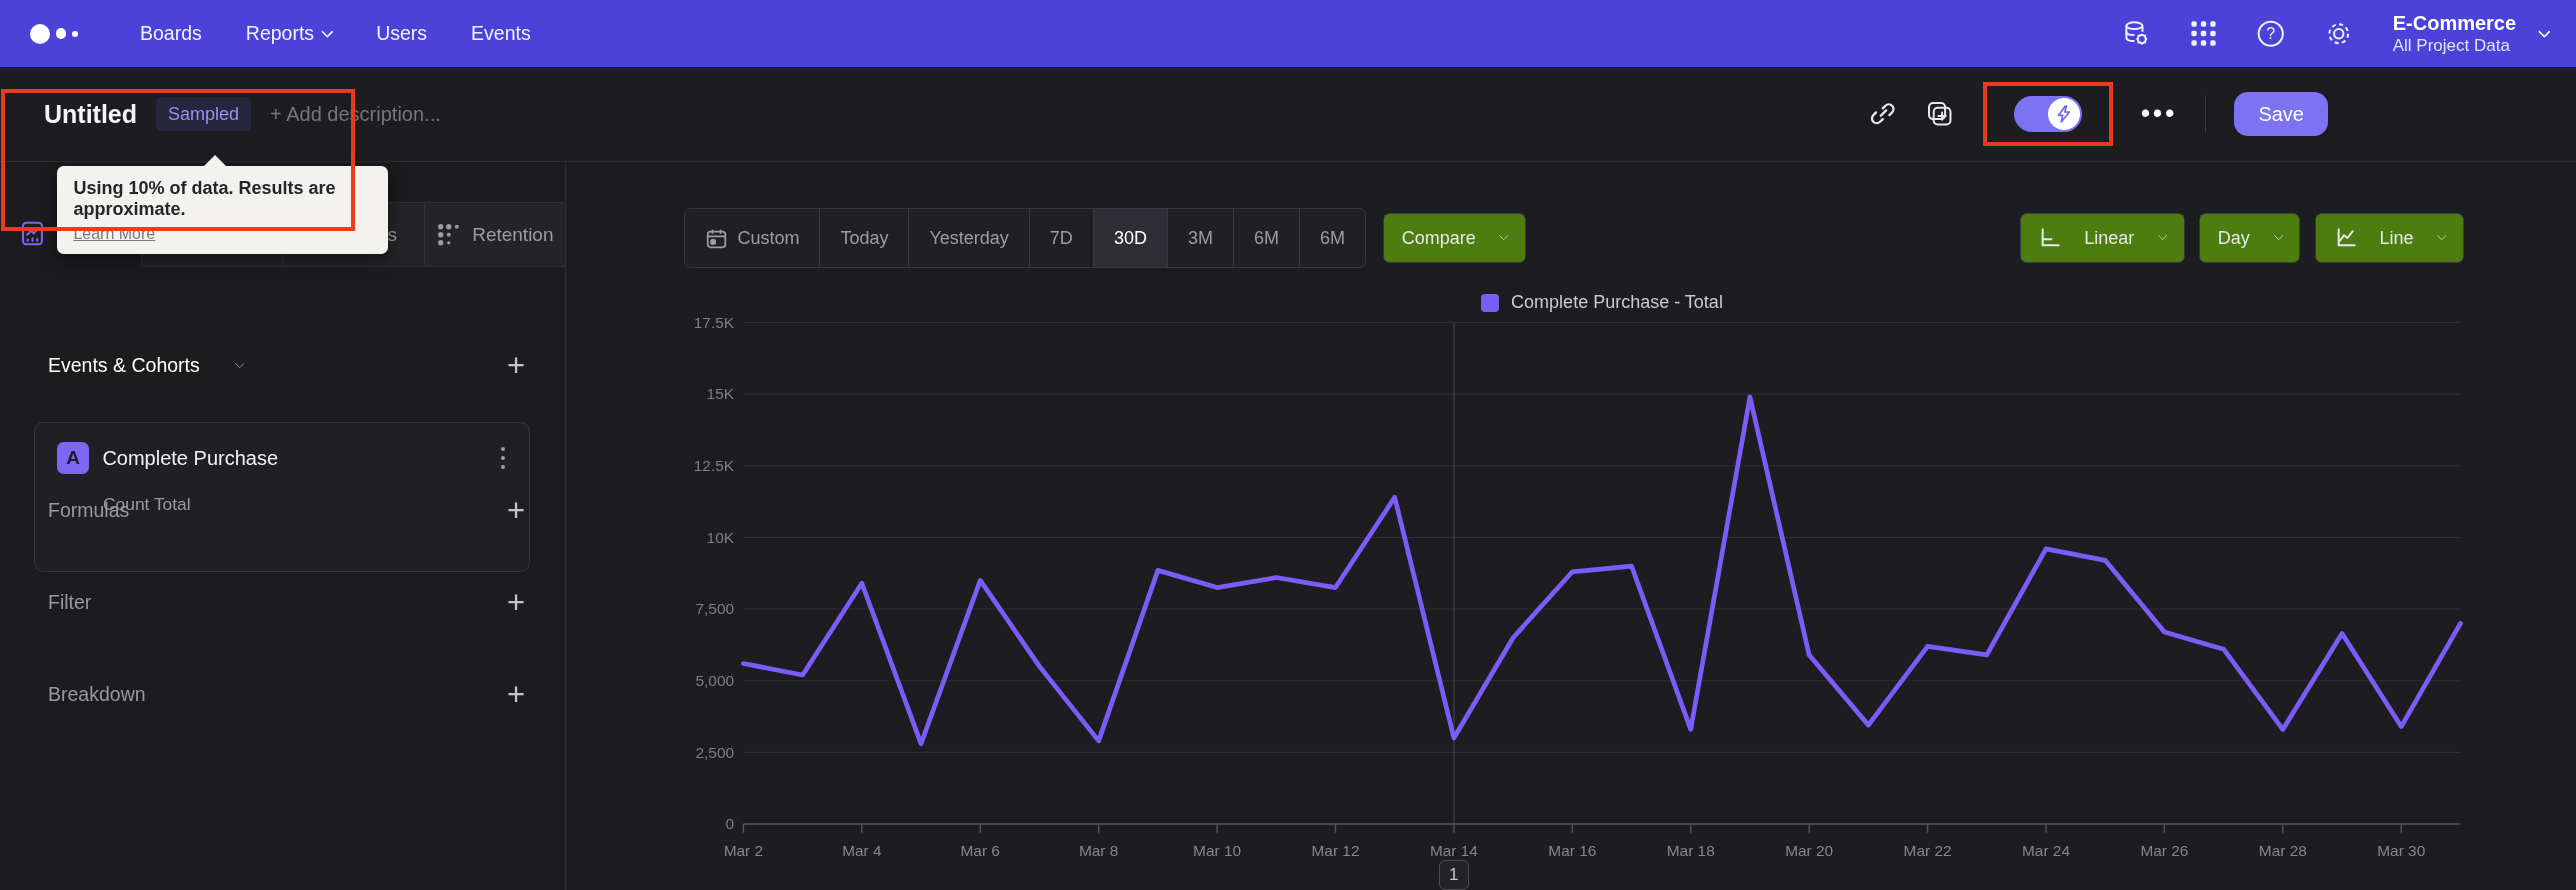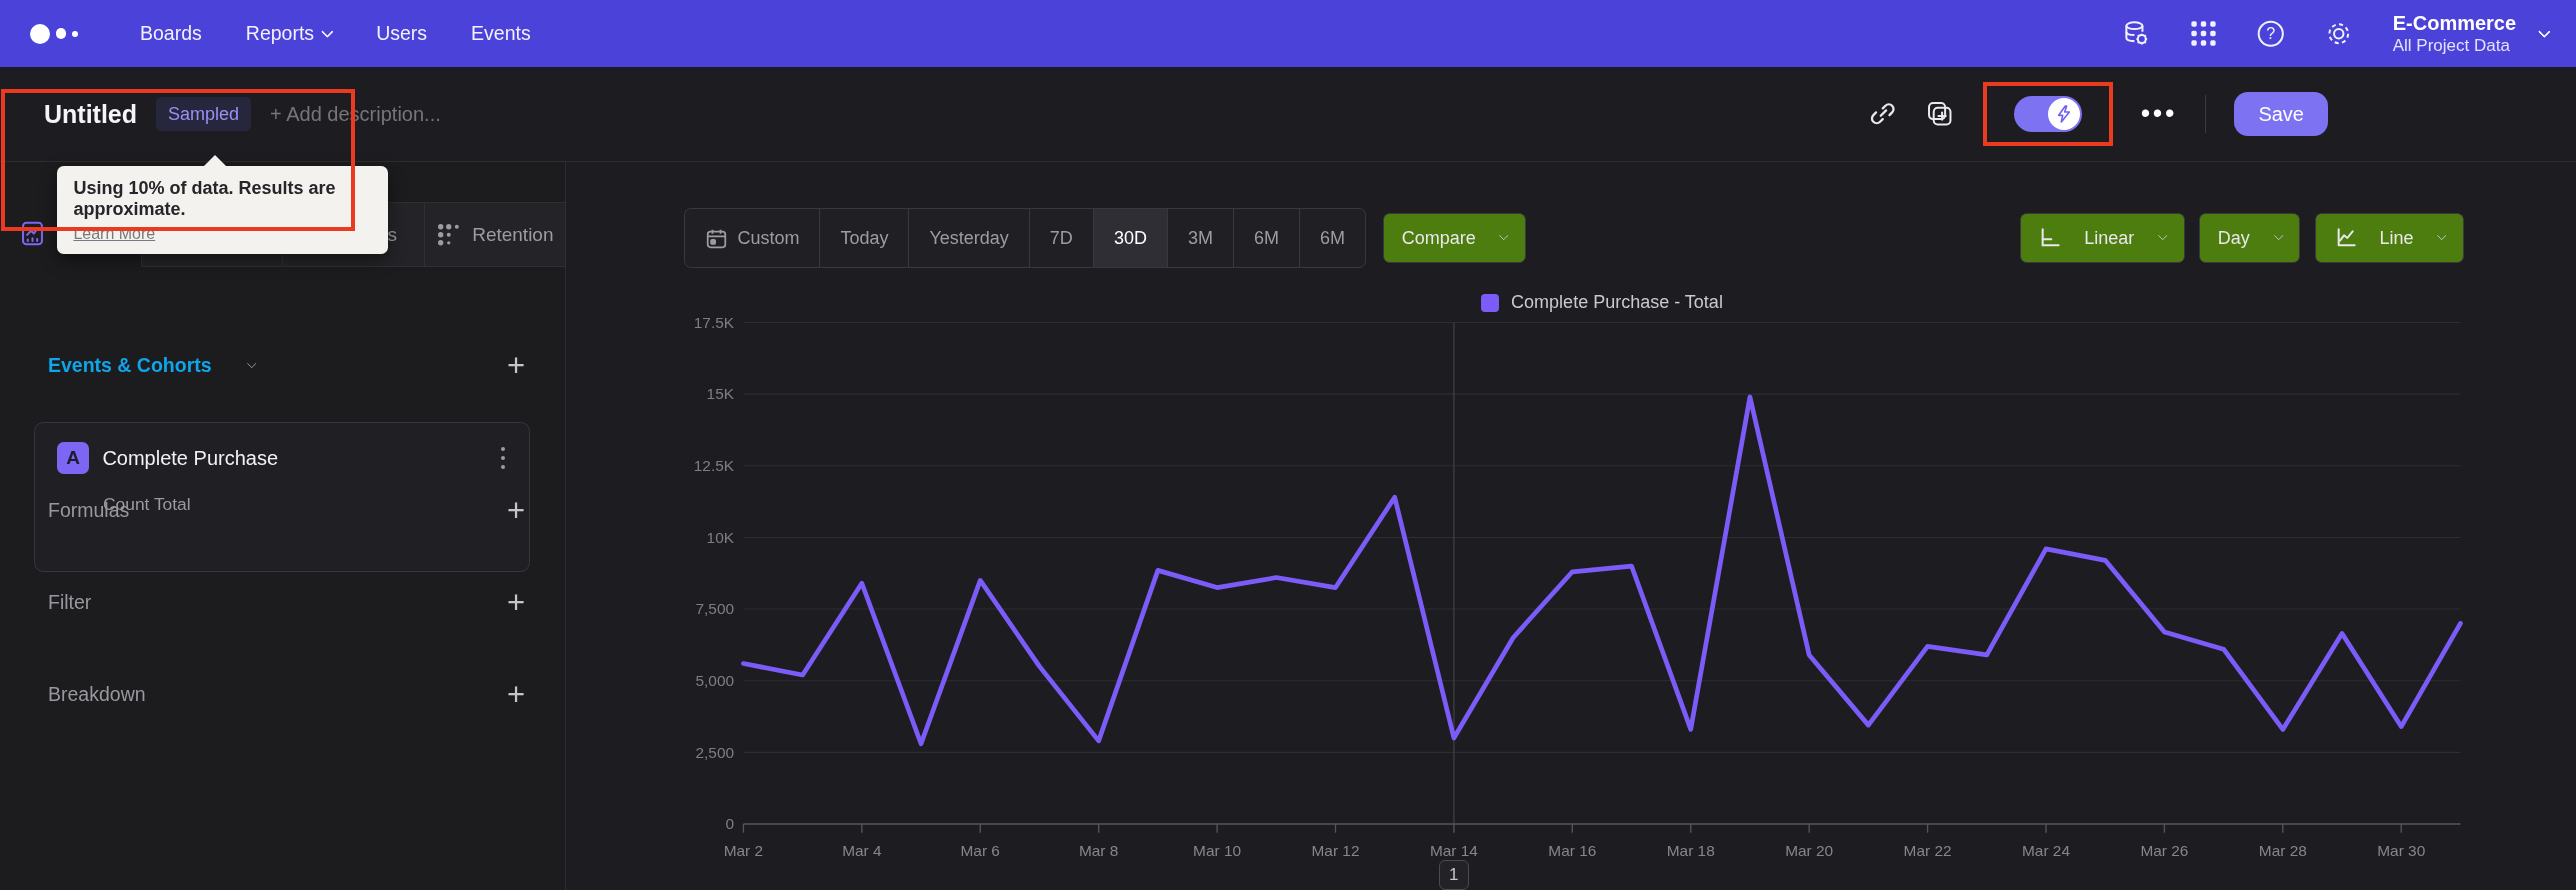--- a/index.html
+++ b/index.html
@@ -67,21 +67,21 @@
          color:#9c9ca1; font-size:19px; cursor:pointer; }
   .tab:first-child { border-left:none; }
   .tab.active { background:#1c1c1f; color:#f5f5f7; border-bottom:0.7px solid #1c1c1f;
                 margin-bottom:-0.7px; border-top:none; }
   .tab .ticon { display:flex; align-items:center; }
   .fbars { display:flex; align-items:flex-end; gap:3.4px; }
   .fbars span { display:block; width:6px; border-radius:3.4px; background:#9c9ca1; }
   .sec-head { position:absolute; left:48px; right:40px; display:flex; align-items:center; }
   .sec-head .lbl { font-size:19.5px; }
   .sec-head .plus { margin-left:auto; color:#c4c4c9; font-size:31px; font-weight:300; cursor:pointer; line-height:1; }
-  .ev-head .lbl { color:#0ea5e9; font-weight:bold; display:flex; align-items:center;gap:24px; }
+  .ev-head .lbl { color:#ffffff; font-weight:normal; display:flex; align-items:center;gap:24px; }
   .ev-head .chev { width:7.4px; height:7.4px; border-width:1.7px; color:#9c9ca1; margin-left:12px; }
   .grey-head .lbl { color:#98989e; }
   .evcard { position:absolute; left:34px; top:260px; width:496px; height:150px; background:#202024;
             border:1.3px solid #36363c; border-radius:9.4px; cursor:pointer; }
   .evrow { display:flex; align-items:center; margin:19px 24px 0 22px; gap:13.4px; }
   .abadge { width:32px; height:32px; border-radius:6.7px; background:#7d66f3; color:#1d1d30;
             font-size:19px; font-weight:bold; display:flex; align-items:center; justify-content:center; }
   .evname { color:#f2f2f5; font-size:20px; }
   .kebab { margin-left:auto; display:flex; flex-direction:column; gap:4.7px; cursor:pointer; }
   .kebab i { width:4px; height:4px; border-radius:50%; background:#9c9ca1; }

